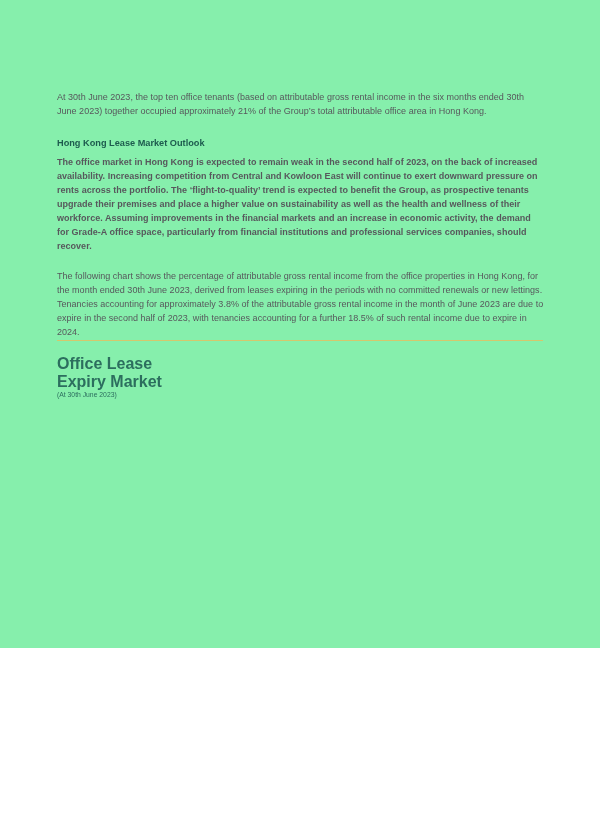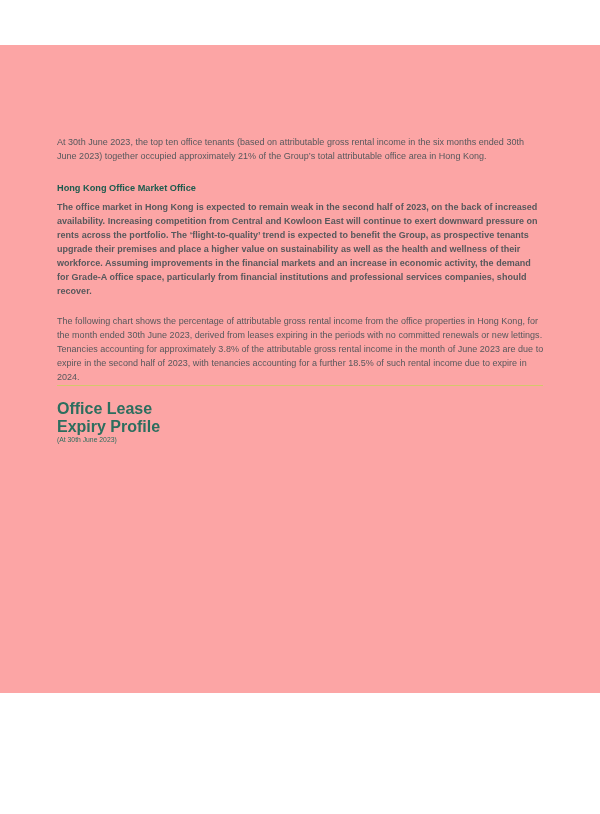--- a/index.html
+++ b/index.html
@@ -4,24 +4,23 @@
 <style>
   html, body {
     margin: 0;
     padding: 0;
     background: #ffffff;
   }
   .page {
     position: relative;
     width: 600px;
     height: 648px;
-    background: #fca5a5;
+    background: #86efac;
     font-family: "Liberation Sans", "DejaVu Sans", sans-serif;
     overflow: hidden;
-    margin-top: 45px;
   }
   .body-text {
     position: absolute;
     left: 57px;
     width: 487px;
     margin: 0;
     font-size: 9px;
     line-height: 14px;
     letter-spacing: 0.02px;
     color: #57585c;
@@ -78,30 +77,30 @@
     color: #2c6e5e;
   }
 </style>
 </head>
 <body>
 
 <div class="page">
 
   <p class="body-text intro-paragraph">At 30th June 2023, the top ten office tenants (based on attributable gross rental income in the six months ended 30th June 2023) together occupied approximately 21% of the Group’s total attributable office area in Hong Kong.</p>
 
-  <h3 class="section-heading">Hong Kong Office Market Office</h3>
+  <h3 class="section-heading">Hong Kong Lease Market Outlook</h3>
 
   <p class="body-text outlook-paragraph">The office market in Hong Kong is expected to remain weak in the second half of 2023, on the back of increased availability. Increasing competition from Central and Kowloon East will continue to exert downward pressure on rents across the portfolio. The ‘flight-to-quality’ trend is expected to benefit the Group, as prospective tenants upgrade their premises and place a higher value on sustainability as well as the health and wellness of their workforce. Assuming improvements in the financial markets and an increase in economic activity, the demand for Grade-A office space, particularly from financial institutions and professional services companies, should recover.</p>
 
   <p class="body-text chart-desc-paragraph">The following chart shows the percentage of attributable gross rental income from the office properties in Hong Kong, for the month ended 30th June 2023, derived from leases expiring in the periods with no committed renewals or new lettings. Tenancies accounting for approximately 3.8% of the attributable gross rental income in the month of June 2023 are due to expire in the second half of 2023, with tenancies accounting for a further 18.5% of such rental income due to expire in 2024.</p>
 
   <div class="section-divider"></div>
 
   <h2 class="chart-title">
     <span class="title-line">Office Lease</span>
-    <span class="title-line">Expiry Profile</span>
+    <span class="title-line">Expiry Market</span>
   </h2>
 
   <p class="chart-subtitle">(At 30th June 2023)</p>
 
   <div class="page-number">25</div>
 
 </div>
 
 </body></html>

